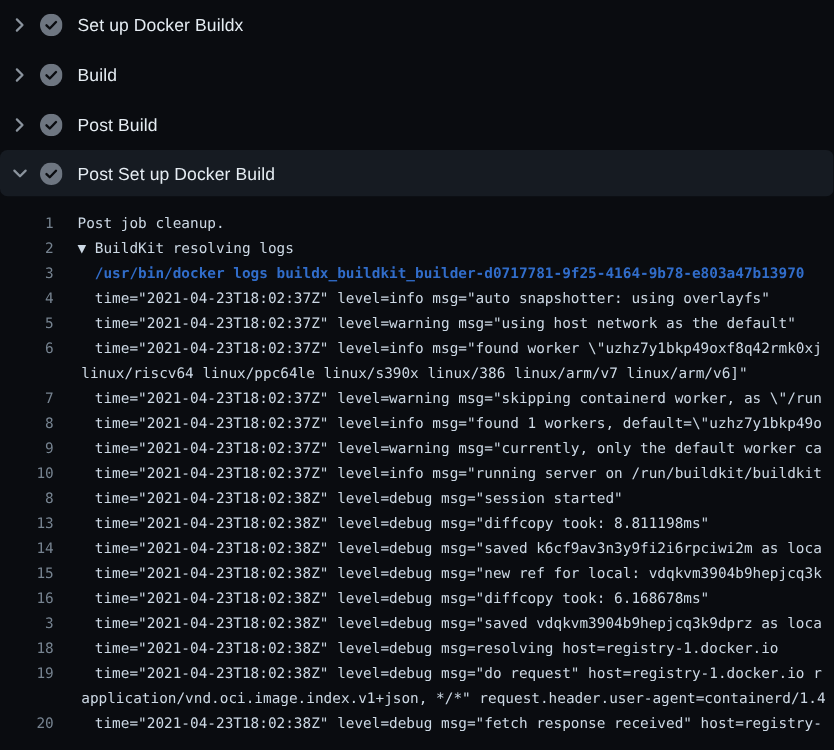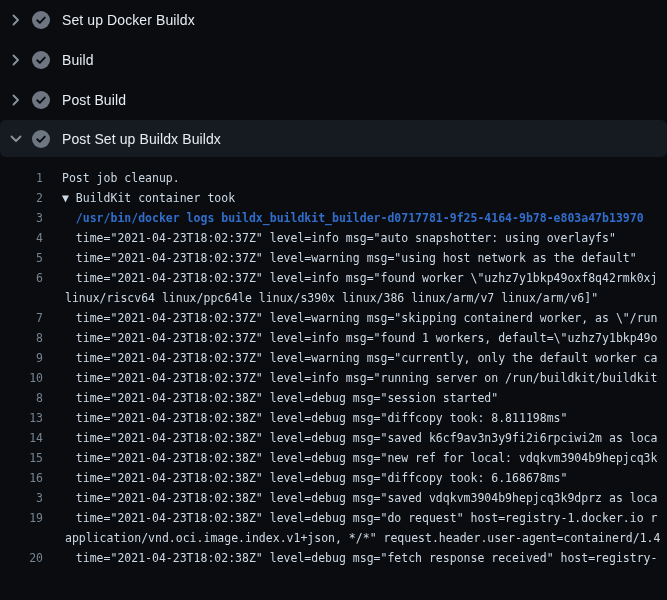--- a/index.html
+++ b/index.html
@@ -120,38 +120,39 @@
       <div class="step-row expanded">
         <span class="chev">
           <svg width="16" height="16" viewBox="0 0 16 16" fill="none">
             <path d="M3.5 5.5 L8 10 L12.5 5.5" stroke="#8b949e" stroke-width="1.8" stroke-linecap="round" stroke-linejoin="round"></path>
           </svg>
         </span>
         <span class="status-circle"><svg width="18" height="18" viewBox="0 0 18 18">
             <circle cx="9" cy="9" r="9" fill="#6e7681"></circle>
             <path d="M5.2 9.3 L7.8 11.8 L12.8 6.6" stroke="#0a0c10" stroke-width="1.9" fill="none" stroke-linecap="round" stroke-linejoin="round"></path>
           </svg></span>
-        <span class="step-title">Post Set up Buildx Buildx</span>
+        <span class="step-title">Post Set up Docker Build</span>
       </div>
     </div>
   <div class="log" id="log">
       <div class="log-row"><span class="log-num">1</span><span class="log-text">Post job cleanup.</span></div>
-      <div class="log-row group"><span class="log-num">2</span><span class="log-text">▼ BuildKit container took</span></div>
+      <div class="log-row group"><span class="log-num">2</span><span class="log-text">▼ BuildKit resolving logs</span></div>
       <div class="log-row"><span class="log-num">3</span><span class="log-text command">  /usr/bin/docker logs buildx_buildkit_builder-d0717781-9f25-4164-9b78-e803a47b13970</span></div>
       <div class="log-row"><span class="log-num">4</span><span class="log-text">  time="2021-04-23T18:02:37Z" level=info msg="auto snapshotter: using overlayfs"</span></div>
       <div class="log-row"><span class="log-num">5</span><span class="log-text">  time="2021-04-23T18:02:37Z" level=warning msg="using host network as the default"</span></div>
       <div class="log-row"><span class="log-num">6</span><span class="log-text">  time="2021-04-23T18:02:37Z" level=info msg="found worker \"uzhz7y1bkp49oxf8q42rmk0xj</span></div>
       <div class="log-row"><span class="log-num"></span><span class="log-text cont">linux/riscv64 linux/ppc64le linux/s390x linux/386 linux/arm/v7 linux/arm/v6]"</span></div>
       <div class="log-row"><span class="log-num">7</span><span class="log-text">  time="2021-04-23T18:02:37Z" level=warning msg="skipping containerd worker, as \"/run</span></div>
       <div class="log-row"><span class="log-num">8</span><span class="log-text">  time="2021-04-23T18:02:37Z" level=info msg="found 1 workers, default=\"uzhz7y1bkp49o</span></div>
       <div class="log-row"><span class="log-num">9</span><span class="log-text">  time="2021-04-23T18:02:37Z" level=warning msg="currently, only the default worker ca</span></div>
       <div class="log-row"><span class="log-num">10</span><span class="log-text">  time="2021-04-23T18:02:37Z" level=info msg="running server on /run/buildkit/buildkit</span></div>
       <div class="log-row"><span class="log-num">8</span><span class="log-text">  time="2021-04-23T18:02:38Z" level=debug msg="session started"</span></div>
       <div class="log-row"><span class="log-num">13</span><span class="log-text">  time="2021-04-23T18:02:38Z" level=debug msg="diffcopy took: 8.811198ms"</span></div>
       <div class="log-row"><span class="log-num">14</span><span class="log-text">  time="2021-04-23T18:02:38Z" level=debug msg="saved k6cf9av3n3y9fi2i6rpciwi2m as loca</span></div>
       <div class="log-row"><span class="log-num">15</span><span class="log-text">  time="2021-04-23T18:02:38Z" level=debug msg="new ref for local: vdqkvm3904b9hepjcq3k</span></div>
       <div class="log-row"><span class="log-num">16</span><span class="log-text">  time="2021-04-23T18:02:38Z" level=debug msg="diffcopy took: 6.168678ms"</span></div>
       <div class="log-row"><span class="log-num">3</span><span class="log-text">  time="2021-04-23T18:02:38Z" level=debug msg="saved vdqkvm3904b9hepjcq3k9dprz as loca</span></div>
+      <div class="log-row"><span class="log-num">18</span><span class="log-text">  time="2021-04-23T18:02:38Z" level=debug msg=resolving host=registry-1.docker.io</span></div>
       <div class="log-row"><span class="log-num">19</span><span class="log-text">  time="2021-04-23T18:02:38Z" level=debug msg="do request" host=registry-1.docker.io r</span></div>
       <div class="log-row"><span class="log-num"></span><span class="log-text cont">application/vnd.oci.image.index.v1+json, */*" request.header.user-agent=containerd/1.4</span></div>
       <div class="log-row"><span class="log-num">20</span><span class="log-text">  time="2021-04-23T18:02:38Z" level=debug msg="fetch response received" host=registry-</span></div>
     </div>
 </div>
 
 </body></html>

